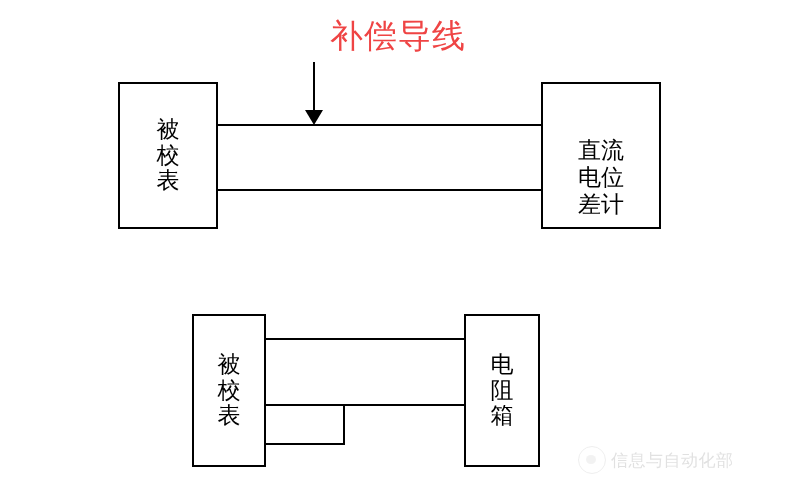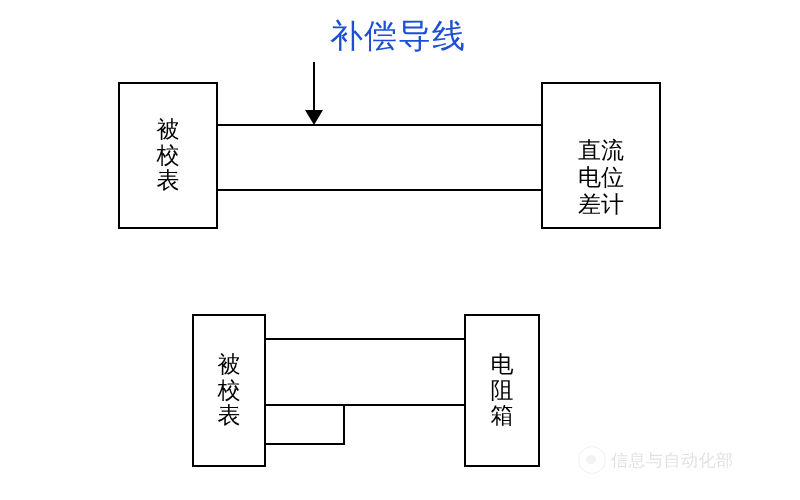--- a/index.html
+++ b/index.html
@@ -108,21 +108,21 @@
     height: 0;
     border-left: 9px solid transparent;
     border-right: 9px solid transparent;
     border-top: 15px solid #000000;
   }
   #callout-label {
     position: absolute;
     left: 330px;
     top: 14px;
     font-size: 33px;
-    color: #1d4ed8;
+    color: #ef4444;
     white-space: nowrap;
     letter-spacing: 1px;
   }
 
   
   #box-instrument-bottom {
     left: 192px;
     top: 314px;
     width: 74px;
     height: 153px;

